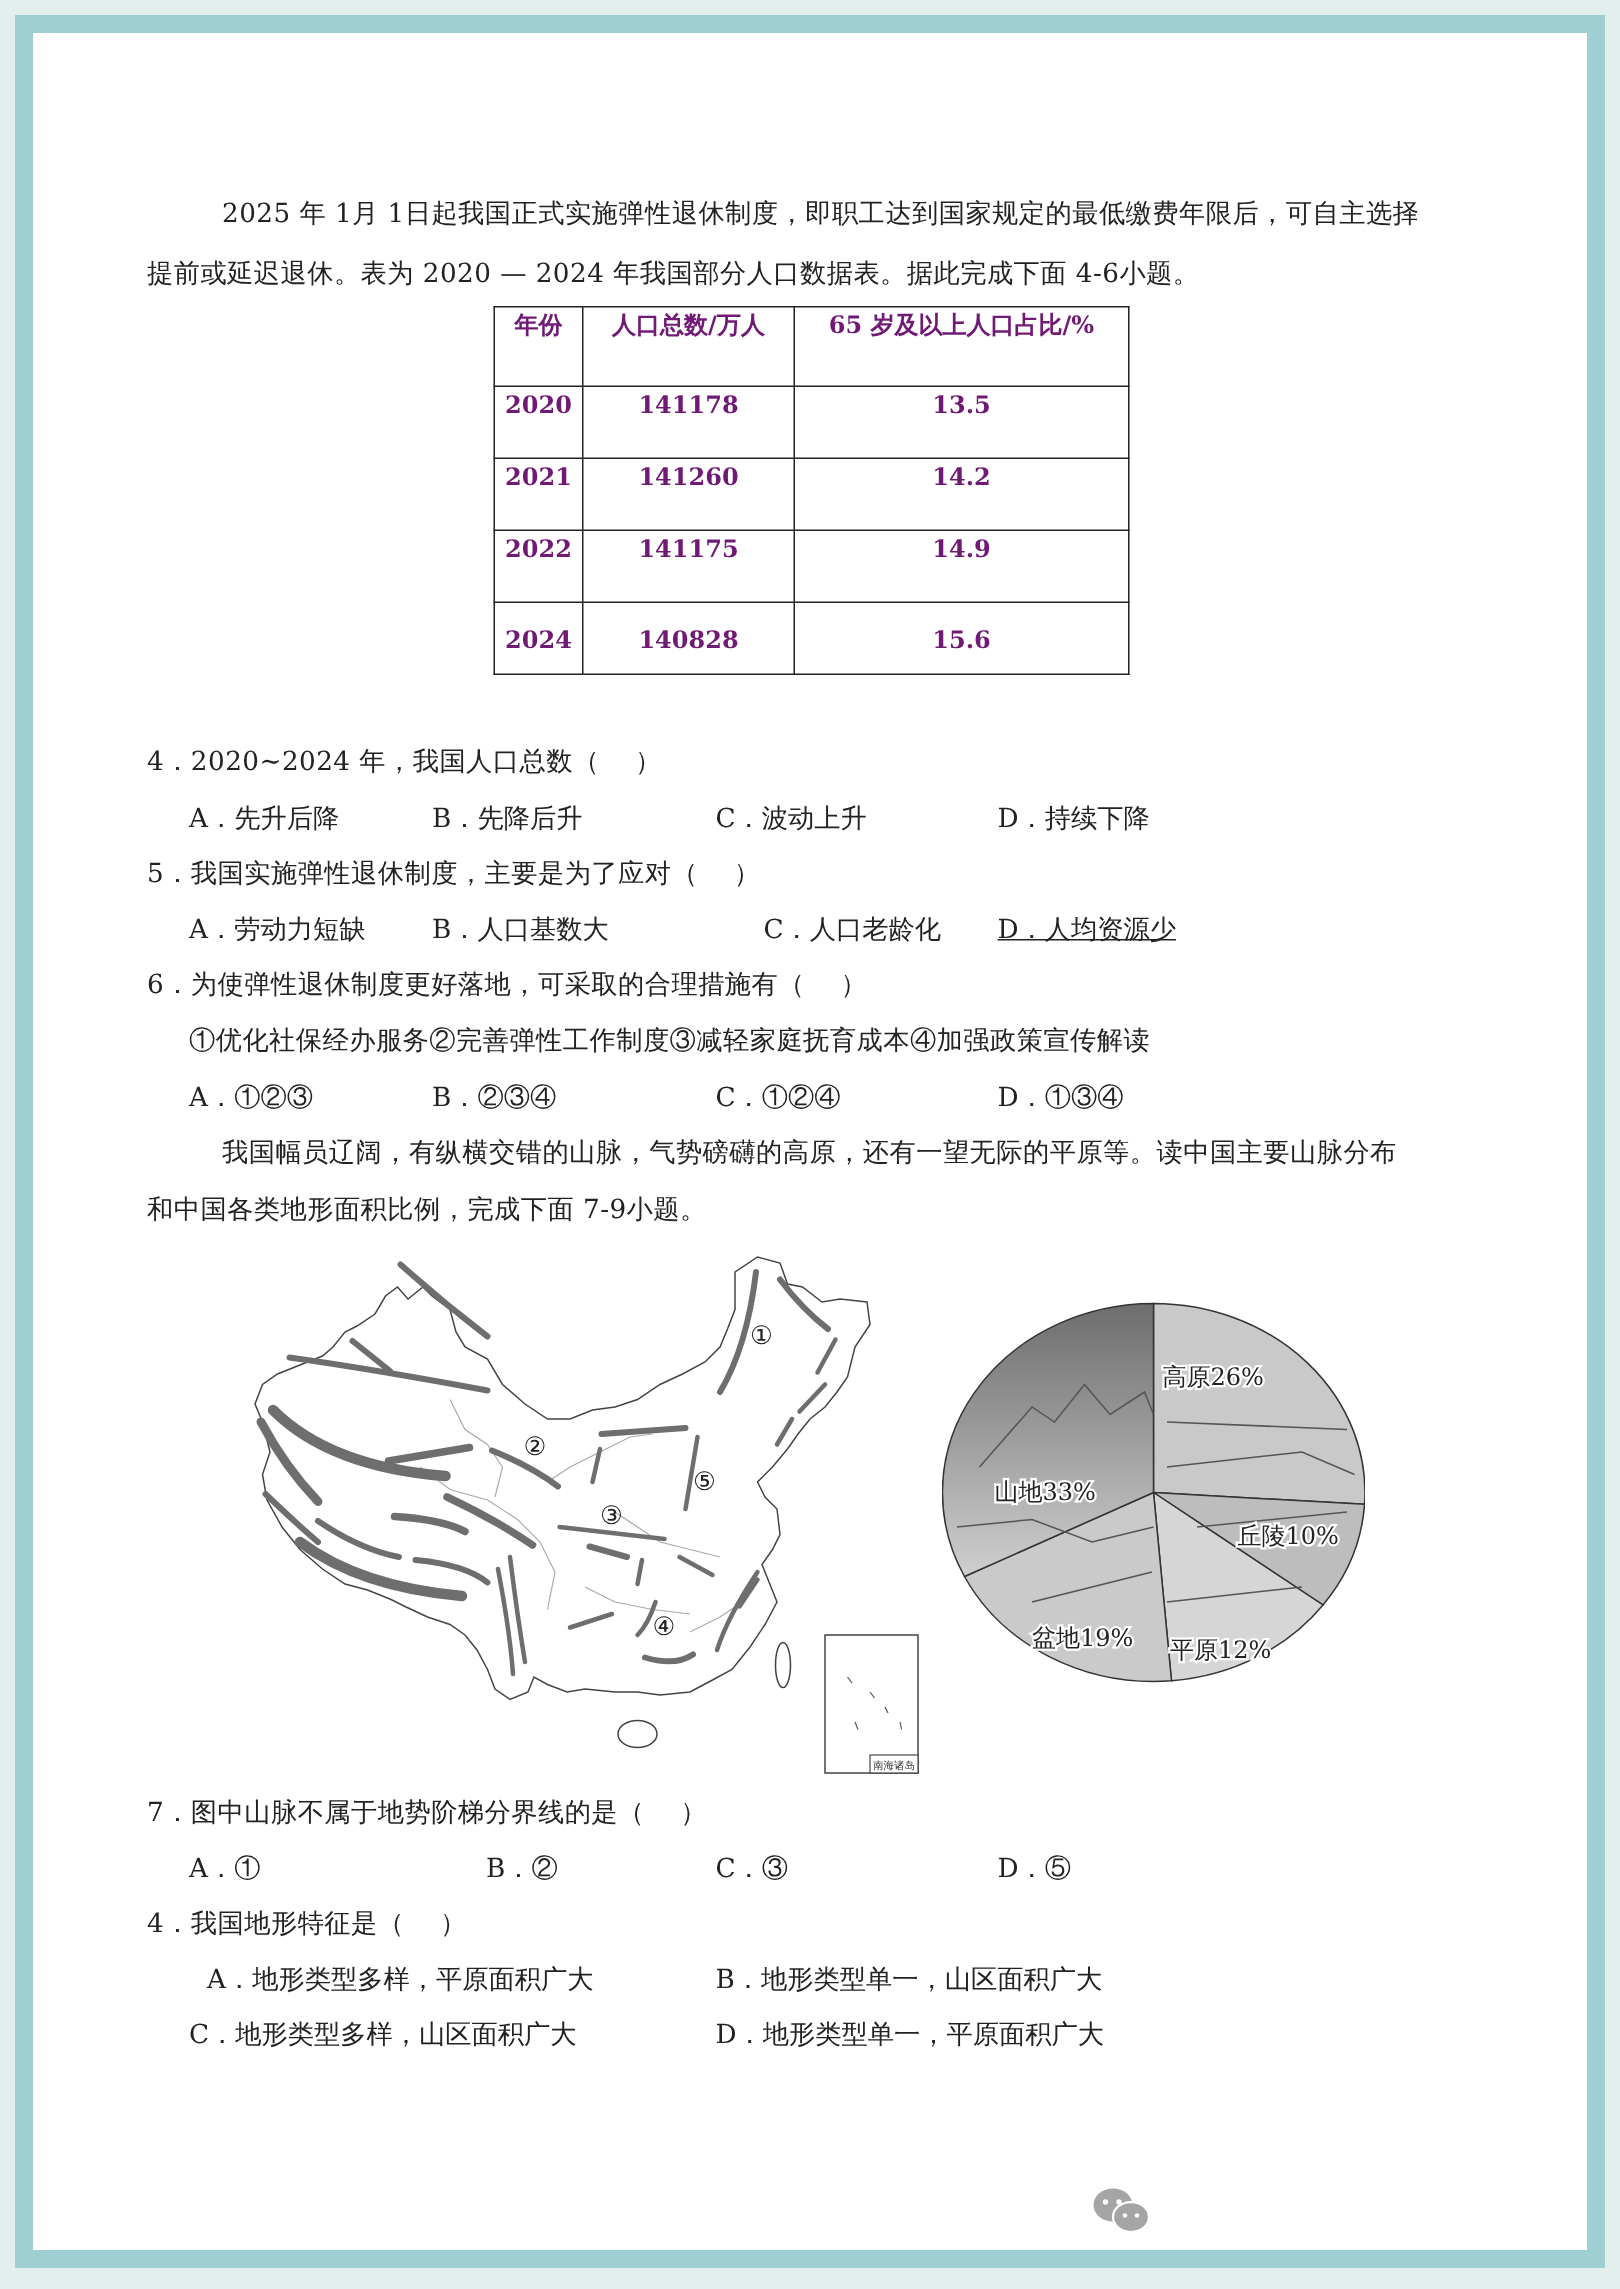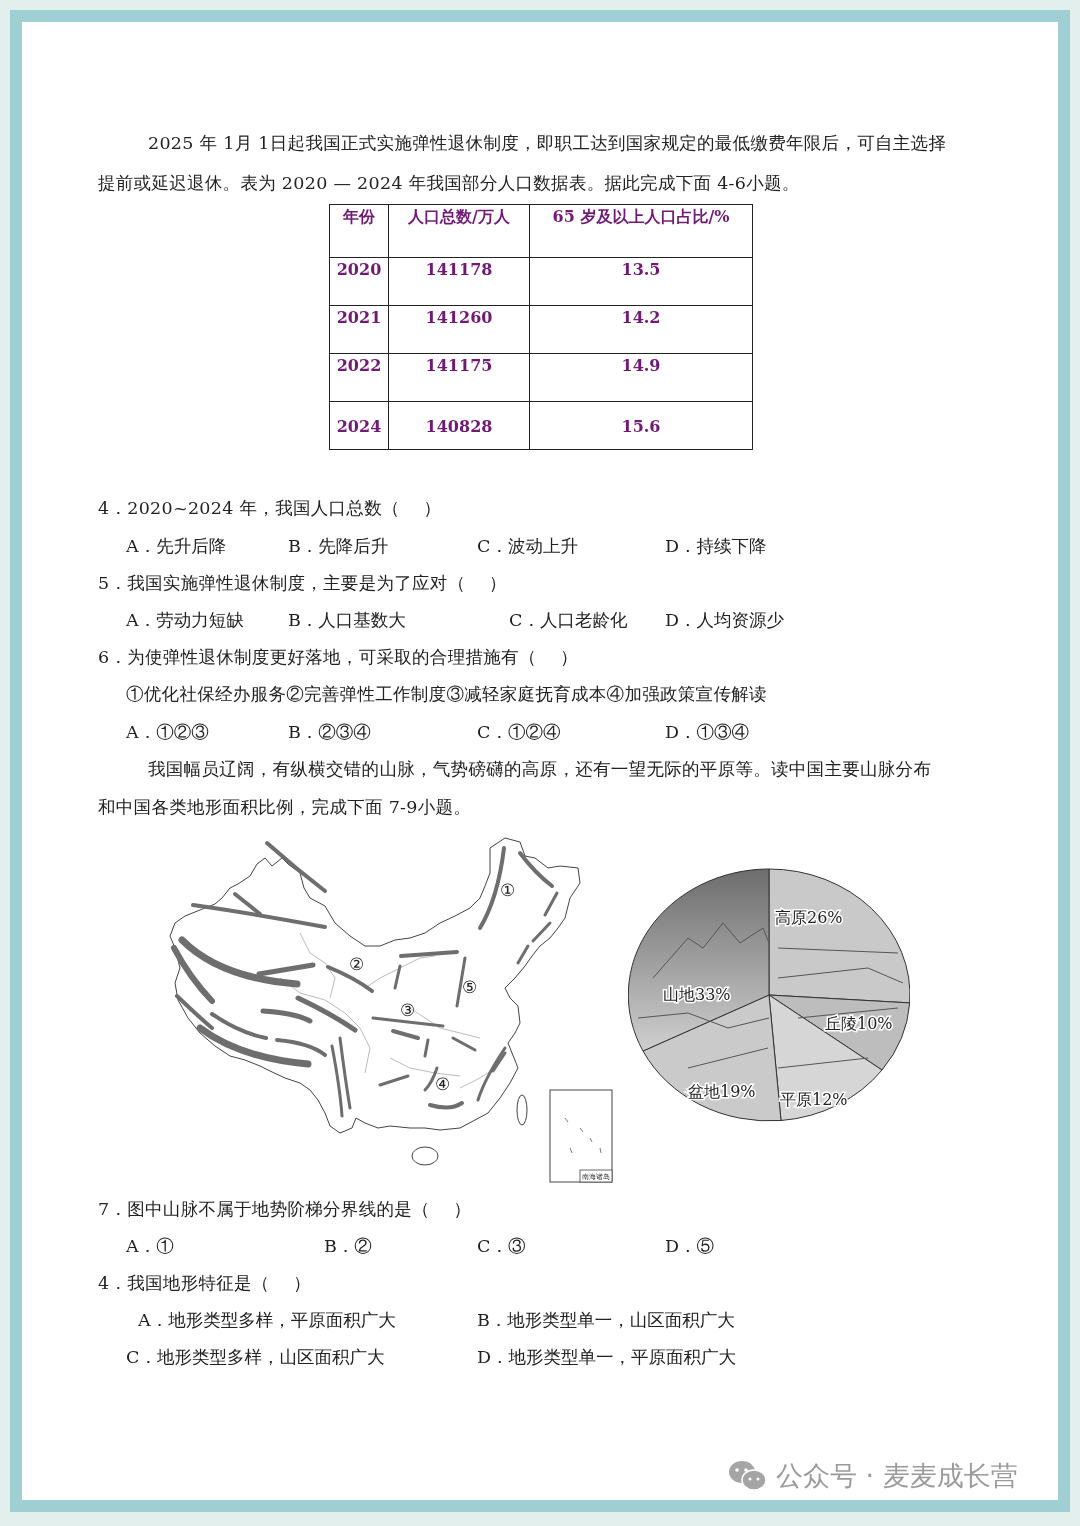--- a/index.html
+++ b/index.html
@@ -75,21 +75,21 @@
 <div class="txt" style="left:98px;top:497px;">4．2020~2024 年，我国人口总数（　 ）</div>
 <div class="opt" style="left:126px;top:535px;">A．先升后降</div>
 <div class="opt" style="left:288px;top:535px;">B．先降后升</div>
 <div class="opt" style="left:477px;top:535px;">C．波动上升</div>
 <div class="opt" style="left:665px;top:535px;">D．持续下降</div>
 
 <div class="txt" style="left:98px;top:572px;">5．我国实施弹性退休制度，主要是为了应对（　 ）</div>
 <div class="opt" style="left:126px;top:609px;">A．劳动力短缺</div>
 <div class="opt" style="left:288px;top:609px;">B．人口基数大</div>
 <div class="opt" style="left:477px;top:609px;margin-left:32px;">C．人口老龄化</div>
-<div class="opt" style="left:665px;top:609px;">D．人均资源少</div>
+<div class="opt" style="left:665px;top:609px;text-decoration:underline;">D．人均资源少</div>
 
 <div class="txt" style="left:98px;top:646px;">6．为使弹性退休制度更好落地，可采取的合理措施有（　 ）</div>
 <div class="txt" style="left:126px;top:683px;">①优化社保经办服务②完善弹性工作制度③减轻家庭抚育成本④加强政策宣传解读</div>
 <div class="opt" style="left:126px;top:721px;">A．①②③</div>
 <div class="opt" style="left:288px;top:721px;">B．②③④</div>
 <div class="opt" style="left:477px;top:721px;">C．①②④</div>
 <div class="opt" style="left:665px;top:721px;">D．①③④</div>
 
 <div class="txt" style="left:148px;top:758px;">我国幅员辽阔，有纵横交错的山脉，气势磅礴的高原，还有一望无际的平原等。读中国主要山脉分布</div>
 <div class="txt" style="left:98px;top:796px;">和中国各类地形面积比例，完成下面 7-9小题。</div>
@@ -217,14 +217,13 @@
 
 <div class="wm">
   <svg width="40" height="32" viewBox="0 0 40 32">
     <ellipse cx="14" cy="12" rx="13" ry="11" fill="#a5a5a5"></ellipse>
     <ellipse cx="26" cy="20" rx="12" ry="10" fill="#a5a5a5" stroke="#fff" stroke-width="1.5"></ellipse>
     <circle cx="9" cy="10" r="1.8" fill="#fff"></circle>
       <circle cx="18" cy="10" r="1.8" fill="#fff"></circle>
     <circle cx="22" cy="19" r="1.5" fill="#fff"></circle>
       <circle cx="30" cy="19" r="1.5" fill="#fff"></circle>
   </svg>
-  <span>公众号 · 麦麦成长营</span>
 </div>
 
 </body></html>

